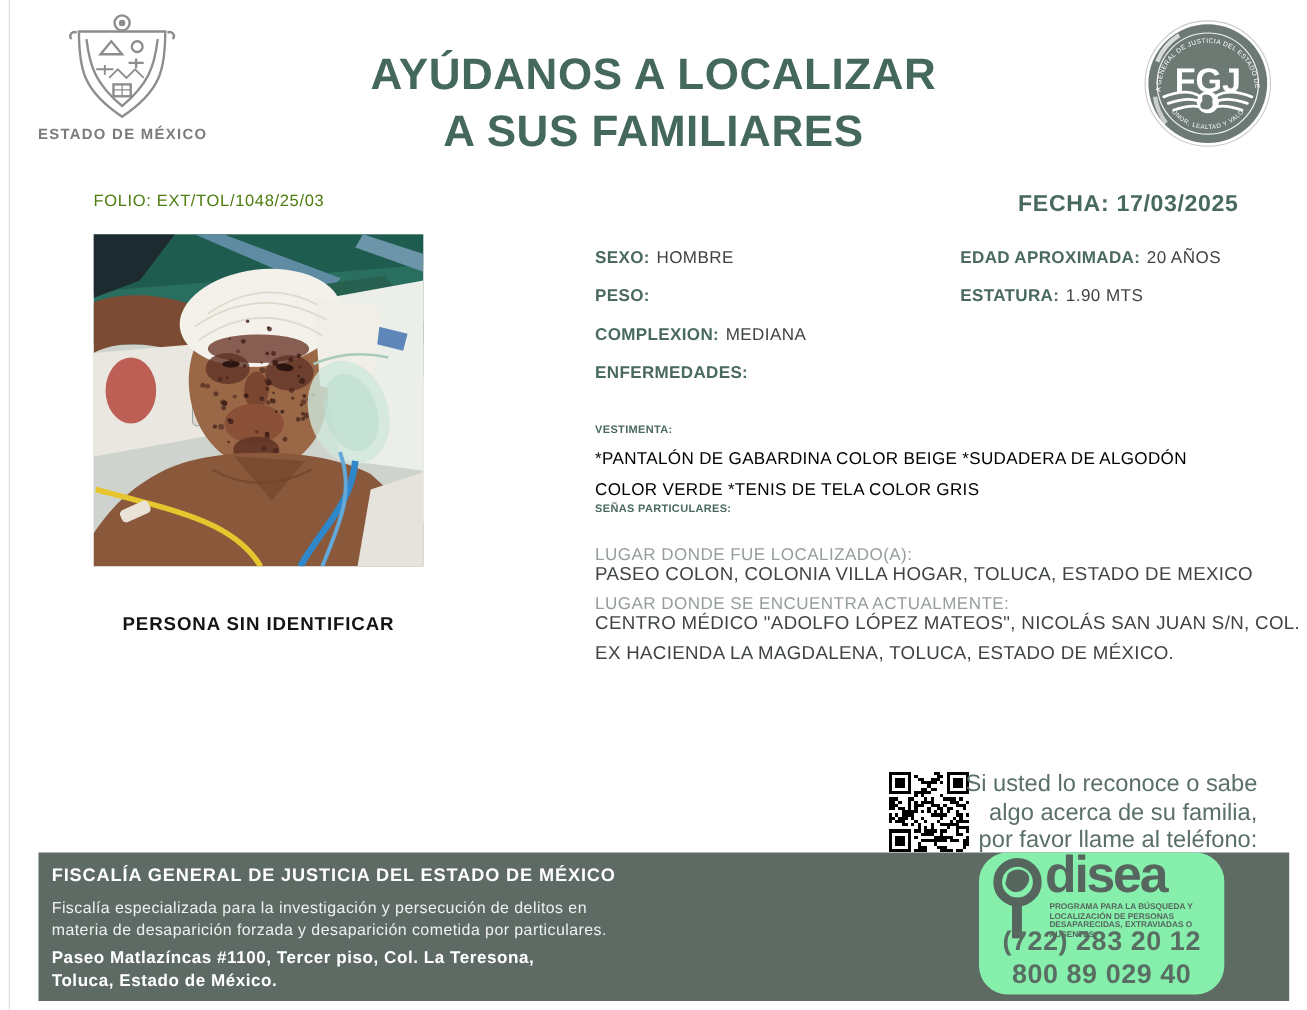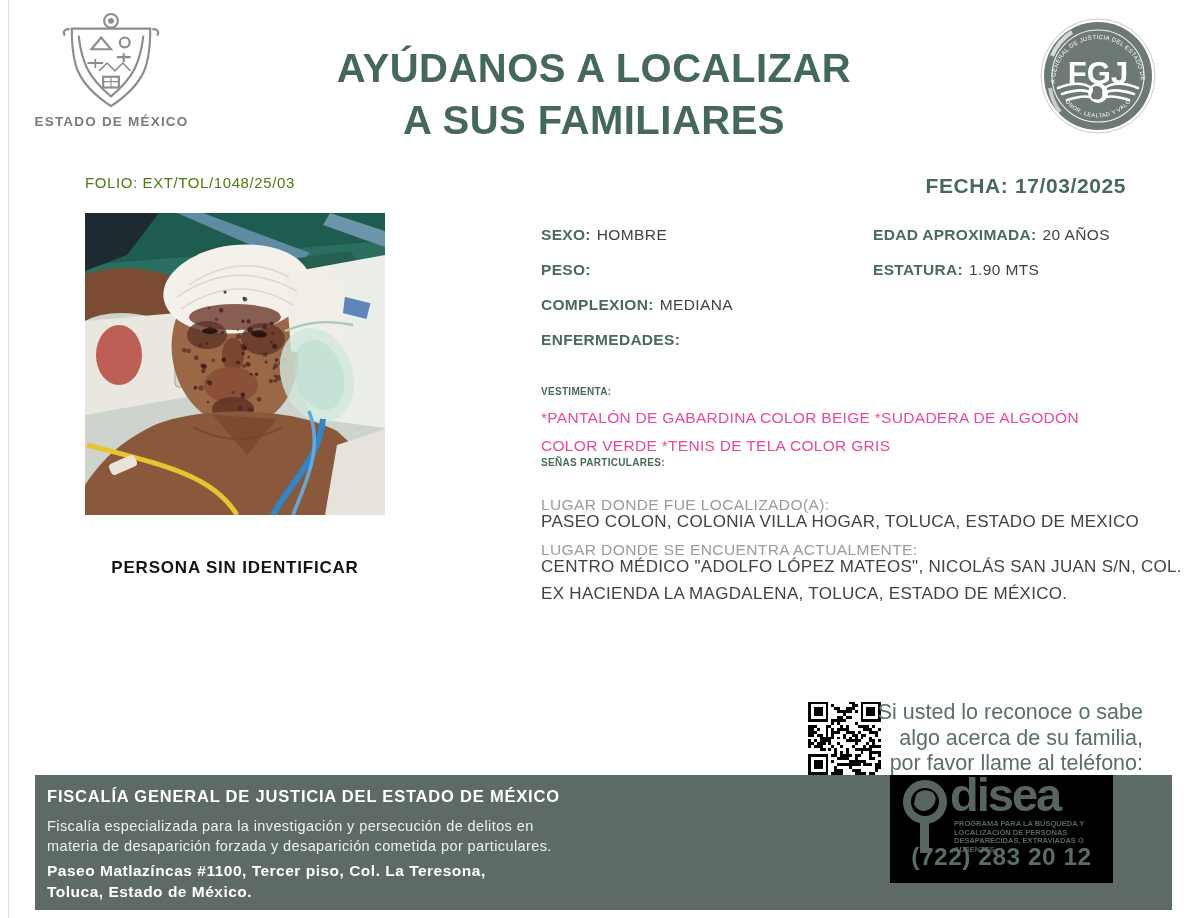--- a/index.html
+++ b/index.html
@@ -25,34 +25,34 @@
   .photo-caption{position:absolute;left:85px;top:558px;width:300px;text-align:center;
         font-size:17px;font-weight:bold;color:#141414;letter-spacing:.8px;}
 
   
   .row{position:absolute;white-space:nowrap;font-size:15.5px;}
   .lbl{font-weight:bold;color:#4a6a5e;letter-spacing:.3px;}
   .val{color:#3f4442;letter-spacing:.4px;margin-left:6px;}
   .sec-label{position:absolute;font-size:10px;font-weight:bold;color:#4a6a5e;letter-spacing:.3px;white-space:nowrap;}
   .muted-label{position:absolute;font-size:15.5px;color:#959e9d;letter-spacing:.4px;white-space:nowrap;}
   .plain-val{position:absolute;font-size:17px;color:#3f4442;letter-spacing:.3px;white-space:nowrap;}
-  .wrap-val{position:absolute;font-size:15.5px;color:#ec4899;letter-spacing:.3px;line-height:28px;width:545px;}
+  .wrap-val{position:absolute;font-size:15.5px;color:#000000;letter-spacing:.3px;line-height:28px;width:545px;}
 
   
   .qr{position:absolute;left:808px;top:701px;width:73px;height:74px;background:#fff;}
   .recognize{position:absolute;right:45px;top:700px;width:420px;text-align:right;
         font-size:21.5px;font-weight:normal;color:#5a6f68;line-height:25.5px;}
 
   
   .footer-bar{position:absolute;left:35px;top:775px;width:1137px;height:135px;background:#5e6b64;}
   .f-org{position:absolute;left:12px;top:12px;font-size:16.5px;font-weight:bold;color:#ffffff;letter-spacing:.8px;white-space:nowrap;}
   .f-desc{position:absolute;left:12px;top:42px;font-size:14.5px;color:#eef1ef;line-height:19.5px;letter-spacing:.4px;white-space:nowrap;}
   .f-addr{position:absolute;left:12px;top:85px;font-size:15.5px;font-weight:bold;color:#ffffff;line-height:21px;letter-spacing:.5px;white-space:nowrap;}
 
-  .odisea-box{position:absolute;left:855px;top:0;width:223px;height:108px;background:#000000;}
+  .odisea-box{position:absolute;left:855px;top:0;width:223px;height:129px;background:#86efac;border-radius:26px;}
   .odisea-logo{position:absolute;left:8px;top:2px;width:56px;height:80px;}
   .odisea-word{position:absolute;left:60px;top:-8px;font-size:47px;font-weight:bold;color:#57655f;letter-spacing:-2px;}
   .odisea-desc{position:absolute;left:64px;top:45px;width:156px;font-size:7.5px;font-weight:bold;color:#57655f;line-height:8.6px;}
   .phone1{position:absolute;left:0;top:68px;width:100%;text-align:center;font-size:24.5px;font-weight:bold;color:#5a6d63;letter-spacing:.5px;}
   .phone2{position:absolute;left:0;top:98px;width:100%;text-align:center;font-size:24.5px;font-weight:bold;color:#5a6d63;letter-spacing:.5px;}
 </style>
 </head>
 <body>
 
 <div class="page">
@@ -493,15 +493,16 @@
 
     <div class="odisea-box">
       <svg class="odisea-logo" viewBox="0 0 56 80">
         <circle cx="27" cy="25" r="18" fill="none" stroke="#57655f" stroke-width="8"></circle>
         <path d="M18,18 C22,12 32,12 36,17 C40,22 36,30 30,33 C24,36 17,32 16,26 Z" fill="#57655f"></path>
         <rect x="22" y="45" width="9" height="31" fill="#57655f"></rect>
       </svg>
       <div class="odisea-word">disea</div>
       <div class="odisea-desc">PROGRAMA PARA LA BÚSQUEDA Y LOCALIZACIÓN DE PERSONAS DESAPARECIDAS,  EXTRAVIADAS  O AUSENTES</div>
       <div class="phone1">(722) 283 20 12</div>
+      <div class="phone2">800 89 029 40</div>
     </div>
   </div>
 </div>
 
 </body></html>

